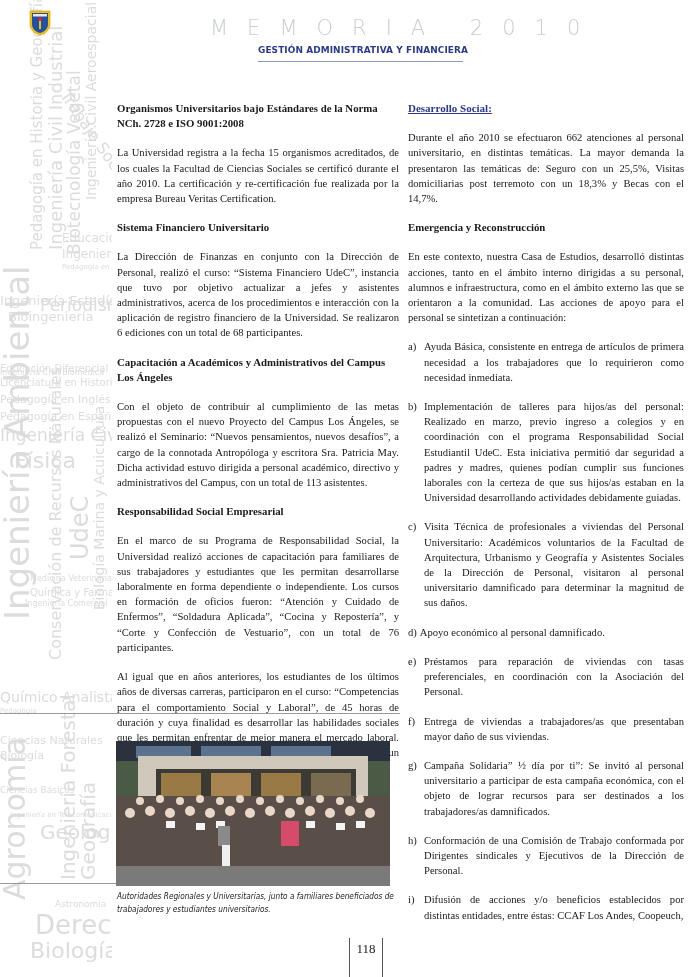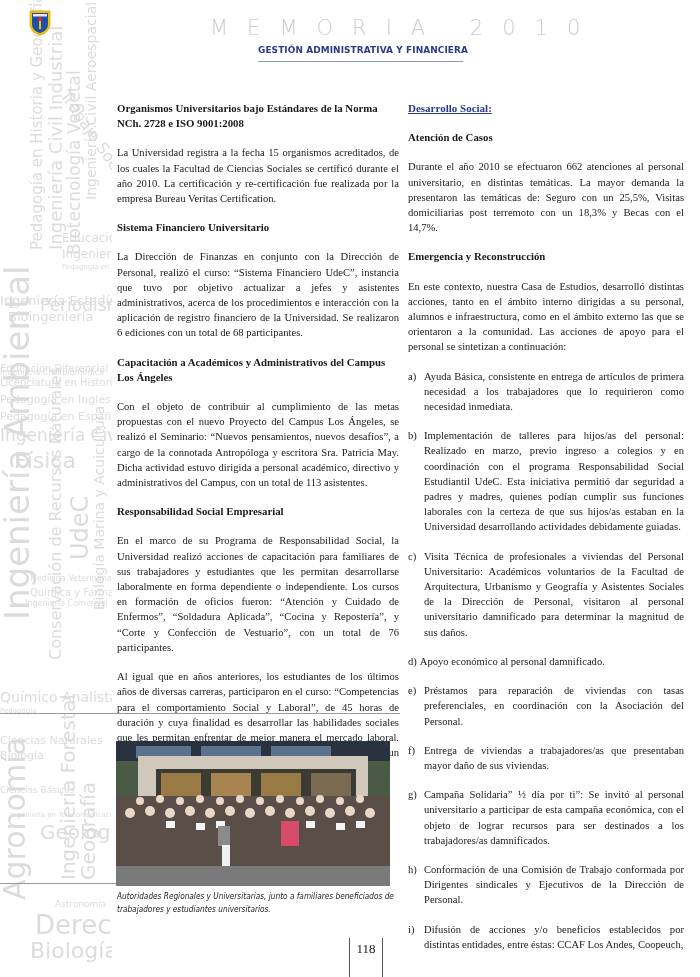--- a/index.html
+++ b/index.html
@@ -157,21 +157,20 @@
   <rect x="106" y="104" width="8" height="22" fill="#f0f0f0"></rect>
   <rect x="0" y="125" width="274" height="20" fill="#7a7a7a"></rect>
 </svg>
 <div class="caption">
   <div>Autoridades Regionales y Universitarias, junto a  familiares beneficiados  de</div>
   <div>trabajadores y estudiantes universitarios.</div>
 </div>
 
 <div class="col col-right">
   <span class="section-link">Desarrollo Social:</span>
-  <h3>Atención de Casos</h3>
   <p>Durante el año 2010 se efectuaron 662 atenciones al personal universitario, en distintas temáticas. La mayor demanda la presentaron las temáticas de: Seguro con un 25,5%, Visitas domiciliarias post terremoto con un 18,3% y Becas con el 14,7%.</p>
   <h3>Emergencia y Reconstrucción</h3>
   <p>En este contexto, nuestra Casa de Estudios, desarrolló distintas acciones, tanto en el ámbito interno dirigidas a su personal, alumnos e infraestructura, como en el ámbito externo las que se orientaron a la comunidad. Las acciones de apoyo para el personal se sintetizan a continuación:</p>
 
   <div class="li">
       <span class="mk">a)</span>
       <span class="tx">Ayuda Básica, consistente en entrega de artículos de primera necesidad a los trabajadores que lo requirieron como necesidad inmediata.</span>
     </div>
   <div class="li">
       <span class="mk">b)</span>

